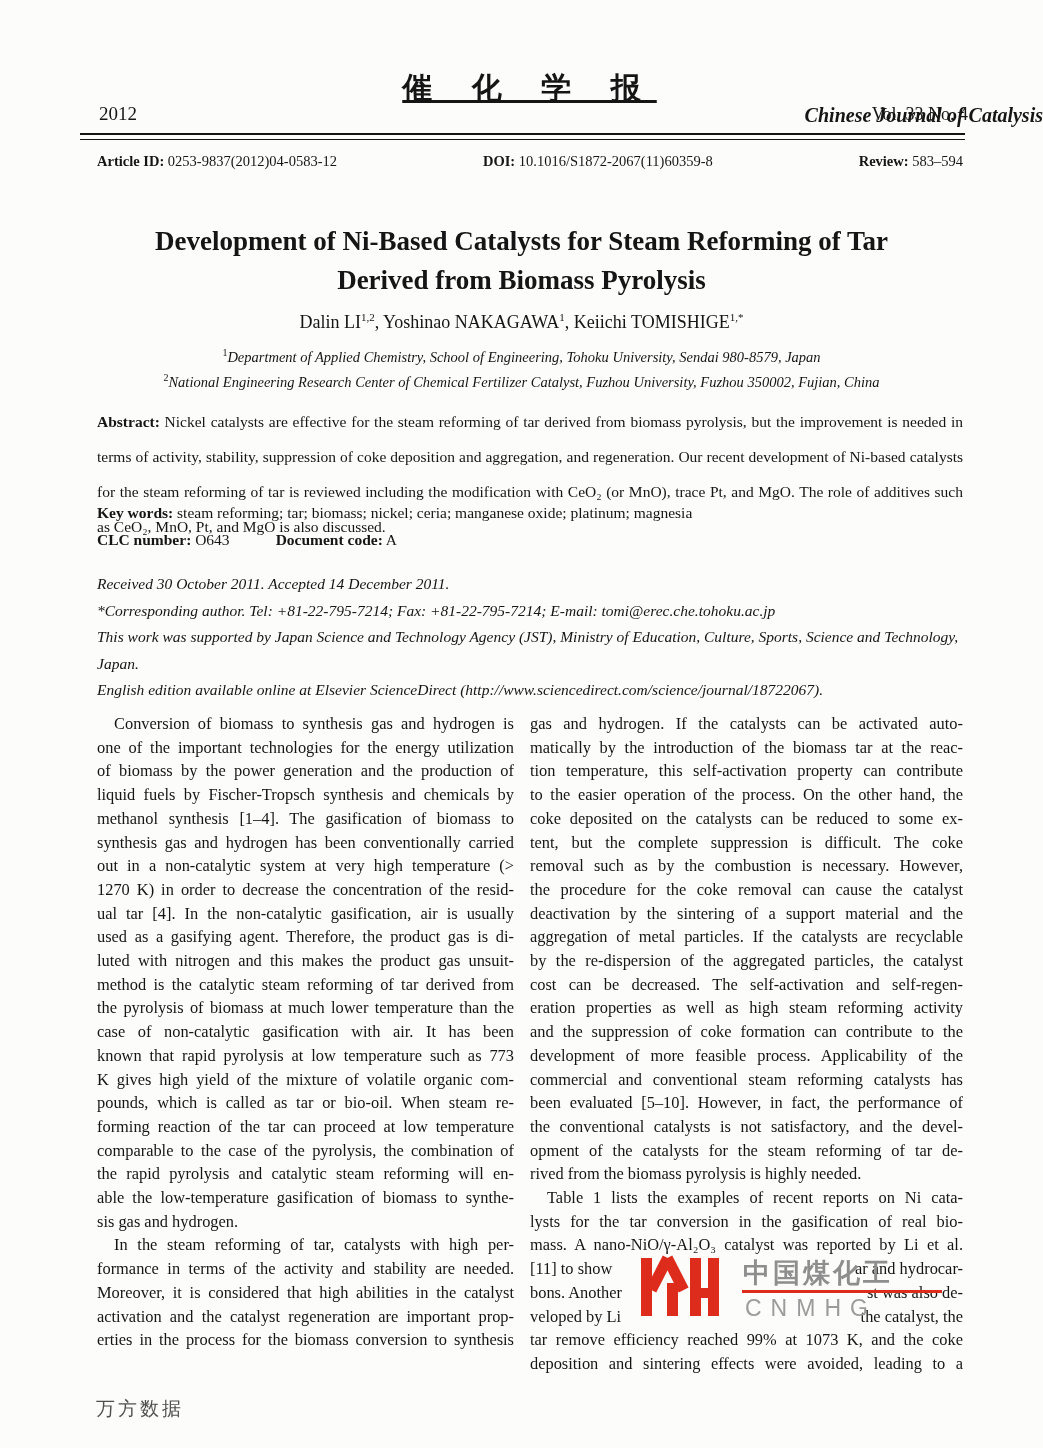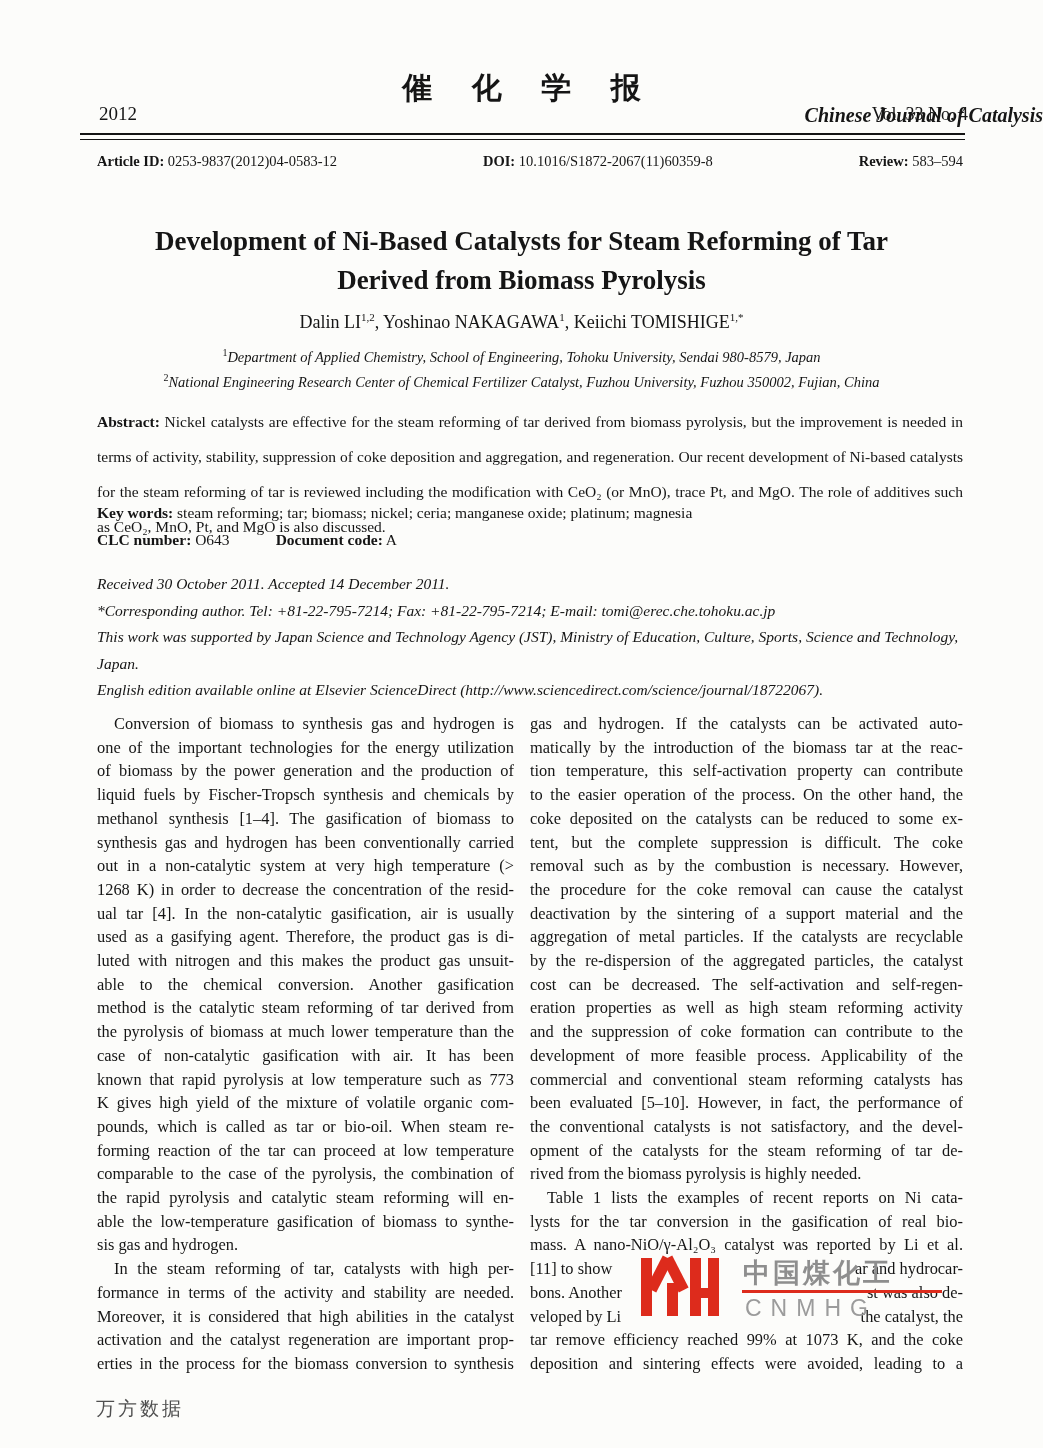--- a/index.html
+++ b/index.html
@@ -5,21 +5,21 @@
   * { margin:0; padding:0; box-sizing:border-box; }
   html,body { background:#e8e8e6; }
   .page {
     position:relative; width:1043px; height:1448px; margin:0 auto;
     background:#fcfcfa; color:#151515; overflow:hidden;
     font-family:"Liberation Serif","DejaVu Serif",serif;
   }
   
   .hdr-year { position:absolute; left:99px; top:103px; font-size:19px; }
   .hdr-cn   { position:absolute; left:0; right:0; top:68px; text-align:center;
-              font-size:30px; font-weight:bold; letter-spacing:16px; text-indent:16px; }
+              font-size:30px; font-weight:bold; letter-spacing:16px; text-indent:16px;text-decoration:underline; }
   .hdr-en   { position:absolute; left:0; right:0; top:104px; text-align:right;
               font-size:20px; font-style:italic; font-weight:bold; }
   .hdr-vol  { position:absolute; right:75px; top:104px; font-size:18px;text-align:right; }
   .hdr-rule { position:absolute; left:80px; right:78px; top:133px; height:7px;
               border-top:2.5px solid #141414; border-bottom:1.5px solid #141414; }
   .meta-row { position:absolute; left:97px; right:80px; top:153px;
               display:flex; justify-content:space-between; font-size:14.5px; }
   .meta-row b { font-weight:bold; }
   
   .title { position:absolute; left:120px; right:120px; top:222px; text-align:center;
@@ -109,25 +109,24 @@
   </div>
 
   <div class="col col-left">
       <div class="bline indent">Conversion of biomass to synthesis gas and hydrogen is</div>
       <div class="bline">one of the important technologies for the energy utilization</div>
       <div class="bline">of biomass by the power generation and the production of</div>
       <div class="bline">liquid fuels by Fischer-Tropsch synthesis and chemicals by</div>
       <div class="bline">methanol synthesis [1–4]. The gasification of biomass to</div>
       <div class="bline">synthesis gas and hydrogen has been conventionally carried</div>
       <div class="bline">out in a non-catalytic system at very high temperature (&gt;</div>
-      <div class="bline">1268 K) in order to decrease the concentration of the resid-</div>
+      <div class="bline">1270 K) in order to decrease the concentration of the resid-</div>
       <div class="bline">ual tar [4]. In the non-catalytic gasification, air is usually</div>
       <div class="bline">used as a gasifying agent. Therefore, the product gas is di-</div>
       <div class="bline">luted with nitrogen and this makes the product gas unsuit-</div>
-      <div class="bline">able to the chemical conversion. Another gasification</div>
       <div class="bline">method is the catalytic steam reforming of tar derived from</div>
       <div class="bline">the pyrolysis of biomass at much lower temperature than the</div>
       <div class="bline">case of non-catalytic gasification with air. It has been</div>
       <div class="bline">known that rapid pyrolysis at low temperature such as 773</div>
       <div class="bline">K gives high yield of the mixture of volatile organic com-</div>
       <div class="bline">pounds, which is called as tar or bio-oil. When steam re-</div>
       <div class="bline">forming reaction of the tar can proceed at low temperature</div>
       <div class="bline">comparable to the case of the pyrolysis, the combination of</div>
       <div class="bline">the rapid pyrolysis and catalytic steam reforming will en-</div>
       <div class="bline">able the low-temperature gasification of biomass to synthe-</div>

